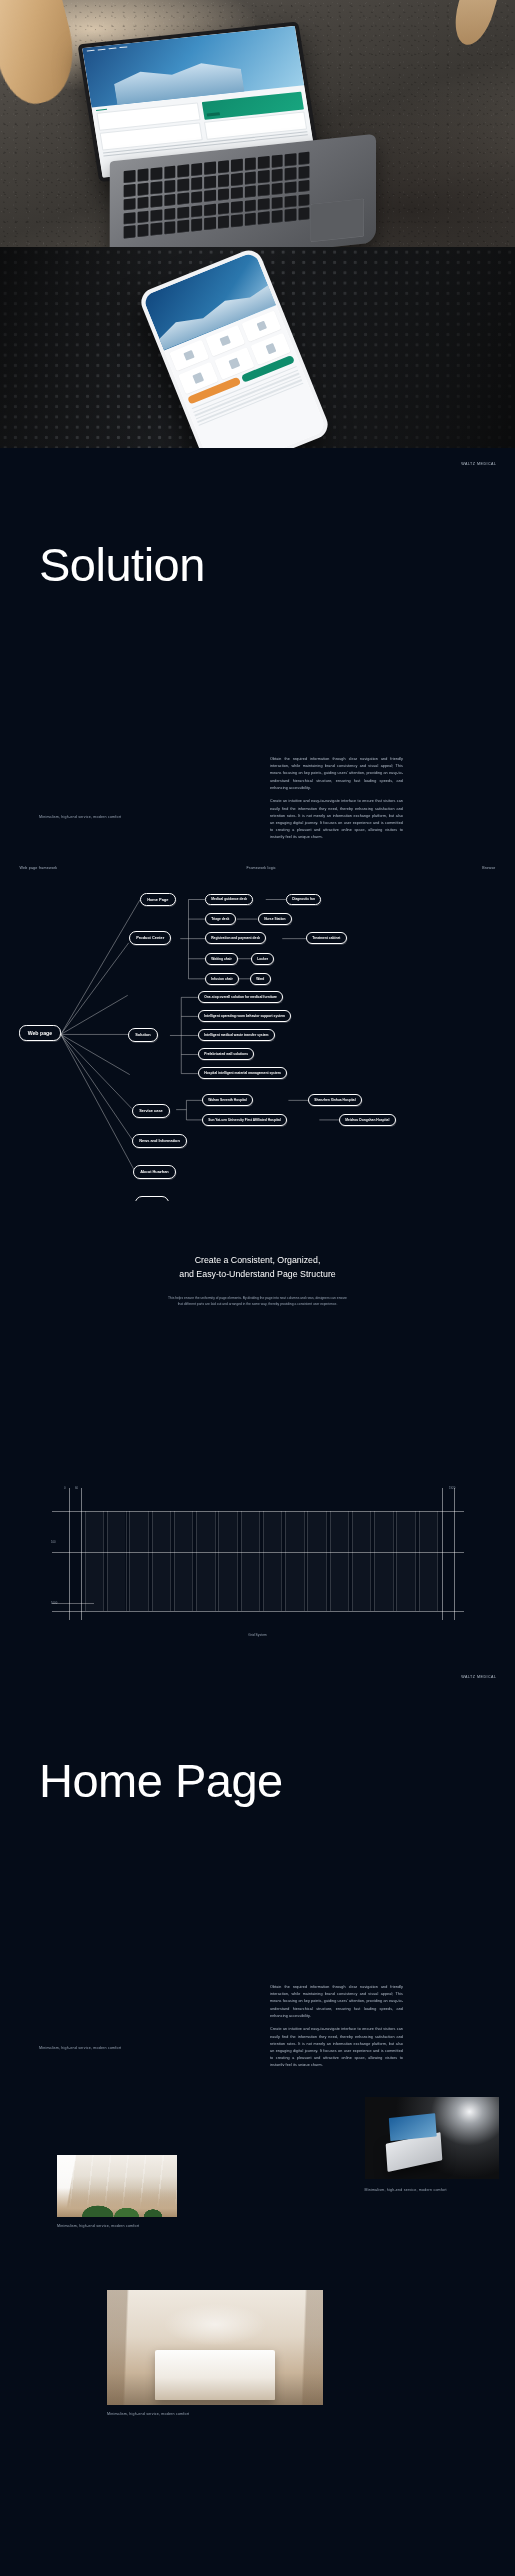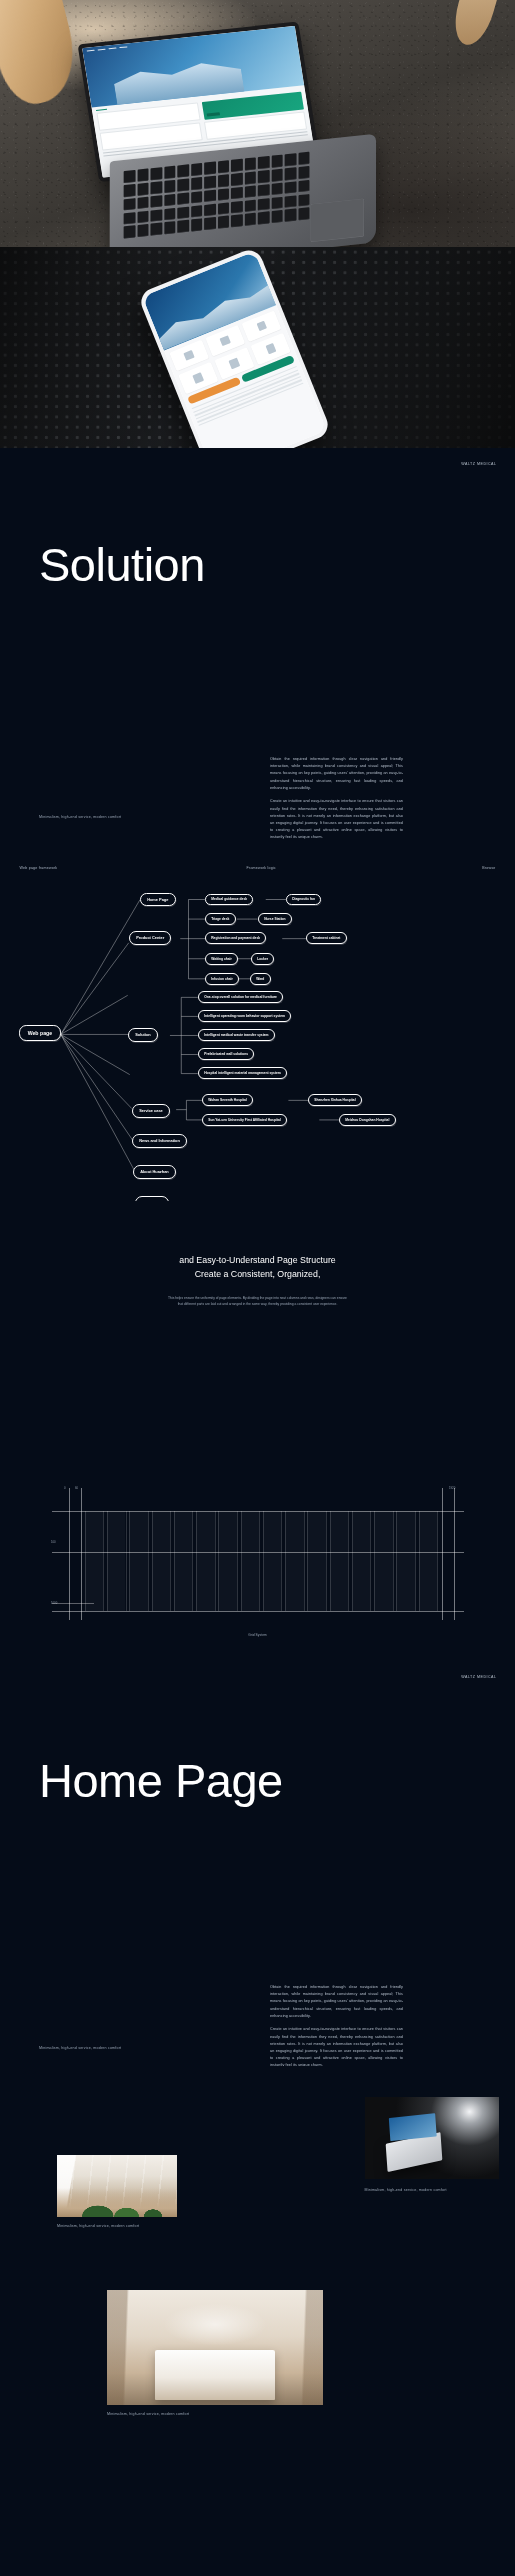--- a/index.html
+++ b/index.html
@@ -446,22 +446,22 @@
       <div class="node n-l3" style="position:absolute; left:308px; top:212px;">Shenzhen Xinhua Hospital</div>
 
       <div class="node n-l2" style="position:absolute; left:202px; top:232px;">Sun Yat-sen University First Affiliated Hospital</div>
       <div class="node n-l3" style="position:absolute; left:339px; top:232px;">Meizhou Dongshan Hospital</div>
     </div>
   </div>
 
   <div class="sec" style="height:453px;">
     <div style="text-align:center; padding-top:52px;">
       <div style="font-size:8.8px; line-height:1.6; font-weight:400;">
+        <div>Create a Consistent, Organized,</div>
         <div>and Easy-to-Understand Page Structure</div>
-        <div>Create a Consistent, Organized,</div>
       </div>
       <div style="margin-top:13.4px; font-size:3.3px; line-height:1.9; color:#9aa6b5;">
         <div>This helps ensure the uniformity of page elements. By dividing the page into neat columns and rows, designers can ensure</div>
         <div>that different parts are laid out and arranged in the same way, thereby providing a consistent user experience.</div>
       </div>
     </div>
 
     <div class="gridchart" style="position:absolute; left:52px; top:299px; width:412px; height:113px;">
 
       <span class="gc-label" style="left:12px; top:-14.4px;">0</span>

